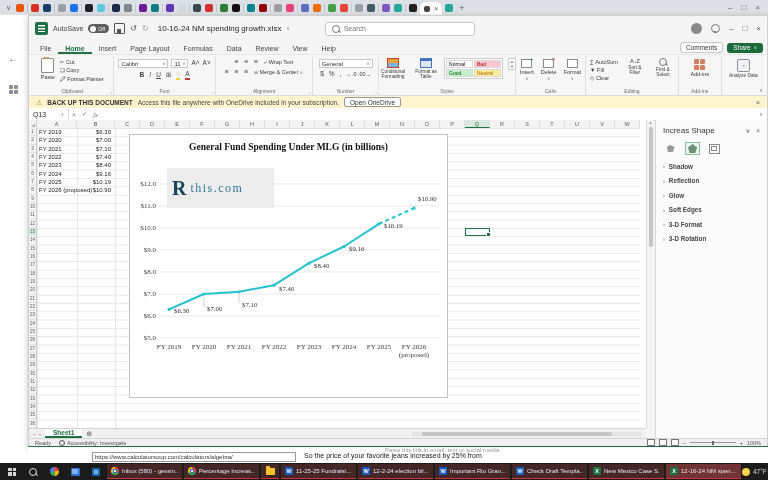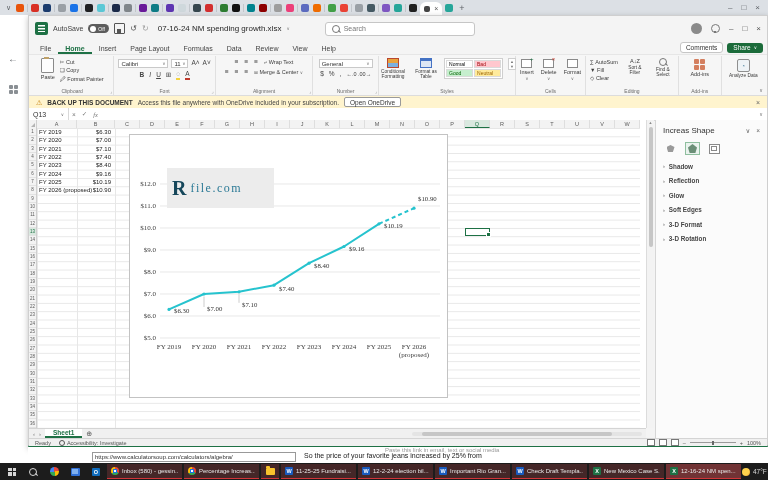--- a/index.html
+++ b/index.html
@@ -261,21 +261,21 @@
   <div class="abs titlebar">
     <span class="xlogo"></span>
     <span class="tb-txt">AutoSave</span>
     <span class="toggle">
       <span class="knob"></span>
       <span class="st">Off</span>
     </span>
     <span class="save-ic"></span>
     <span class="glyph">↺</span>
     <span class="glyph dim">↻</span>
-    <span class="doc-title">07-16-24 NM spending growth.xlsx</span>
+    <span class="doc-title">10-16-24 NM spending growth.xlsx</span>
     <span class="dd">∨</span>
     <span class="searchbox">
       <span class="mag"></span>
       <span class="ph">Search</span>
     </span>
     <span class="tright">
       <span class="avatar"></span>
       <span class="bulb"></span>
       <span class="glyph">–</span>
       <span class="glyph">□</span>
@@ -572,23 +572,24 @@
           <span class="cb" style="top: 42.665px;">$9.16</span>
           <span class="ca" style="top: 50.998px;">FY 2025</span>
           <span class="cb" style="top: 50.998px;">$10.19</span>
           <span class="ca" style="top: 59.331px;">FY 2026 (proposed)</span>
           <span class="cb" style="top: 59.331px;">$10.90</span>
         </div>
       <div class="selcell" style="left:428px;top:100px;width:25px;height:8.4px"></div>
     </div>
 
     <div class="abs chart">
+      <div class="chart-title">General Fund Spending Under MLG (in billions)</div>
       <div class="wm">
         <span class="wm-logo">R</span>
-        <span class="wm-text">file.com</span>
+        <span class="wm-text">this.com</span>
       </div>
       <svg id="chartSvg" width="317" height="262" viewBox="0 0 317 262">
           <line x1="30" y1="203" x2="310" y2="203" stroke="#d9d9d9" stroke-width="0.6"></line>
           <text x="26" y="205" text-anchor="end" font-size="7" font-family="Liberation Serif, serif" fill="#404040">$5.0</text>
           <line x1="30" y1="181" x2="310" y2="181" stroke="#d9d9d9" stroke-width="0.6"></line>
           <text x="26" y="183" text-anchor="end" font-size="7" font-family="Liberation Serif, serif" fill="#404040">$6.0</text>
           <line x1="30" y1="159" x2="310" y2="159" stroke="#d9d9d9" stroke-width="0.6"></line>
           <text x="26" y="161" text-anchor="end" font-size="7" font-family="Liberation Serif, serif" fill="#404040">$7.0</text>
           <line x1="30" y1="137" x2="310" y2="137" stroke="#d9d9d9" stroke-width="0.6"></line>
           <text x="26" y="139" text-anchor="end" font-size="7" font-family="Liberation Serif, serif" fill="#404040">$8.0</text>

